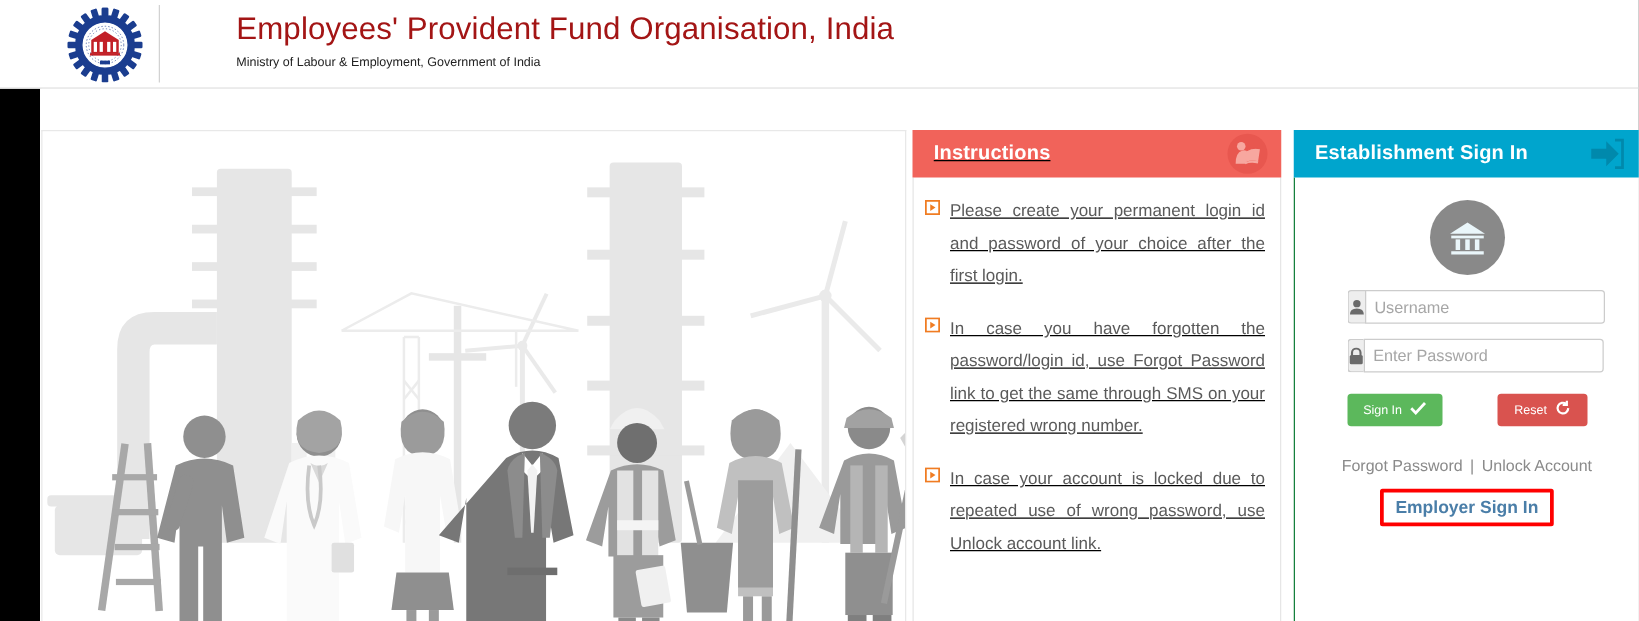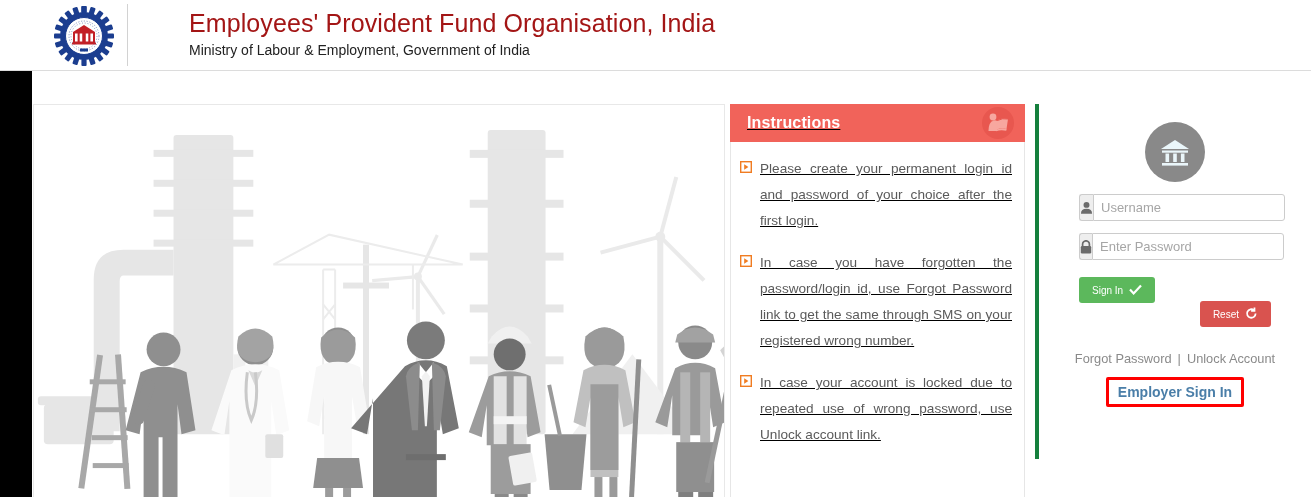--- a/index.html
+++ b/index.html
@@ -46,21 +46,21 @@
   .title-block { position: absolute; left: 157px; top: 8px; margin-left: 32px; }
   .site-title {
     font-size: 25px;
     font-weight: normal;
     color: #A31515;
     letter-spacing: .1px;
     white-space: nowrap;
     line-height: 30px;
   }
   .site-sub {
-    font-size: 14px;
+    font-size: 10px;
     color: #222222;
     margin-top: 4px;
     white-space: nowrap;
     line-height: 17px;
   }
 
   
   .body-area {
     position: absolute; left: 33px; top: 71px;
     width: 1278px; height: 426px;
@@ -137,21 +137,21 @@
   }
 
   
   #signin-card {
     left: 1002px; top: 33px;
     width: 277px; height: 393px;
     border: none;
   }
   #signin-card .card-head { background: #00A5CD; }
   .signin-body {
-    border-left: 4px solid #15803d;
+    border-left: 1px solid #15803d;
     border-right: 1px solid #e6e6e6;
     height: 355px;
     padding-top: 18px;
     display: flex;
     flex-direction: column;
     align-items: center;
   }
   .avatar-circle {
     width: 60px; height: 60px;
     border-radius: 50%;
@@ -198,21 +198,21 @@
     font-size: 10px;
     font-family: "Liberation Sans", sans-serif;
     cursor: pointer;
     display: inline-flex;
     align-items: center;
     gap: 6px;
     padding: 0 13px;
     height: 26px;
   }
   .btn-signin { background: #5CB85C; }
-  .btn-reset  { background: #D9534F; margin-top: 24px; }
+  .btn-reset  { background: #D9534F; }
 
   .links-row {
     margin-top: 24px;
     font-size: 12.8px;
     color: #8a8a8a;
     display: flex;
     align-items: flex-start;
     gap: 6px;
   }
   .links-row a { color: #8a8a8a; text-decoration: none; }
@@ -485,20 +485,29 @@
               <rect x="0.6" y="0.6" width="10.8" height="10.8" fill="none" stroke="#F07C22" stroke-width="1.6"></rect>
               <polygon points="4.2,3.3 8.4,6 4.2,8.7" fill="#F07C22"></polygon>
             </svg>
           </span>
           <span class="instr-text">In case your account is locked due to repeated use of wrong password, use Unlock account link.</span>
         </div>
       </div>
     </div>
 
     <div class="card" id="signin-card">
+      <div class="card-head">
+        <span class="card-head-title">Establishment Sign In</span>
+        <span class="card-head-icon">
+          <svg width="32" height="30" viewBox="0 0 32 30" aria-hidden="true">
+            <path d="M3 11 h12 v-6 l10 10 -10 10 v-6 h-12z" fill="#0089AC"></path>
+            <path d="M22 4 h6 v22 h-6" fill="none" stroke="#0089AC" stroke-width="2.2"></path>
+          </svg>
+        </span>
+      </div>
       <div class="signin-body">
 
         <div class="avatar-circle">
           <svg width="34" height="32" viewBox="0 0 34 32" aria-hidden="true">
             <polygon points="17,4 31,13 3,13" fill="#eaf6fa"></polygon>
             <rect x="4" y="14.5" width="26" height="2.2" fill="#eaf6fa"></rect>
             <rect x="7.5" y="17.5" width="3.6" height="8.5" fill="#eaf6fa"></rect>
             <rect x="15.2" y="17.5" width="3.6" height="8.5" fill="#eaf6fa"></rect>
             <rect x="22.9" y="17.5" width="3.6" height="8.5" fill="#eaf6fa"></rect>
             <rect x="4" y="27" width="26" height="2.6" fill="#eaf6fa"></rect>

